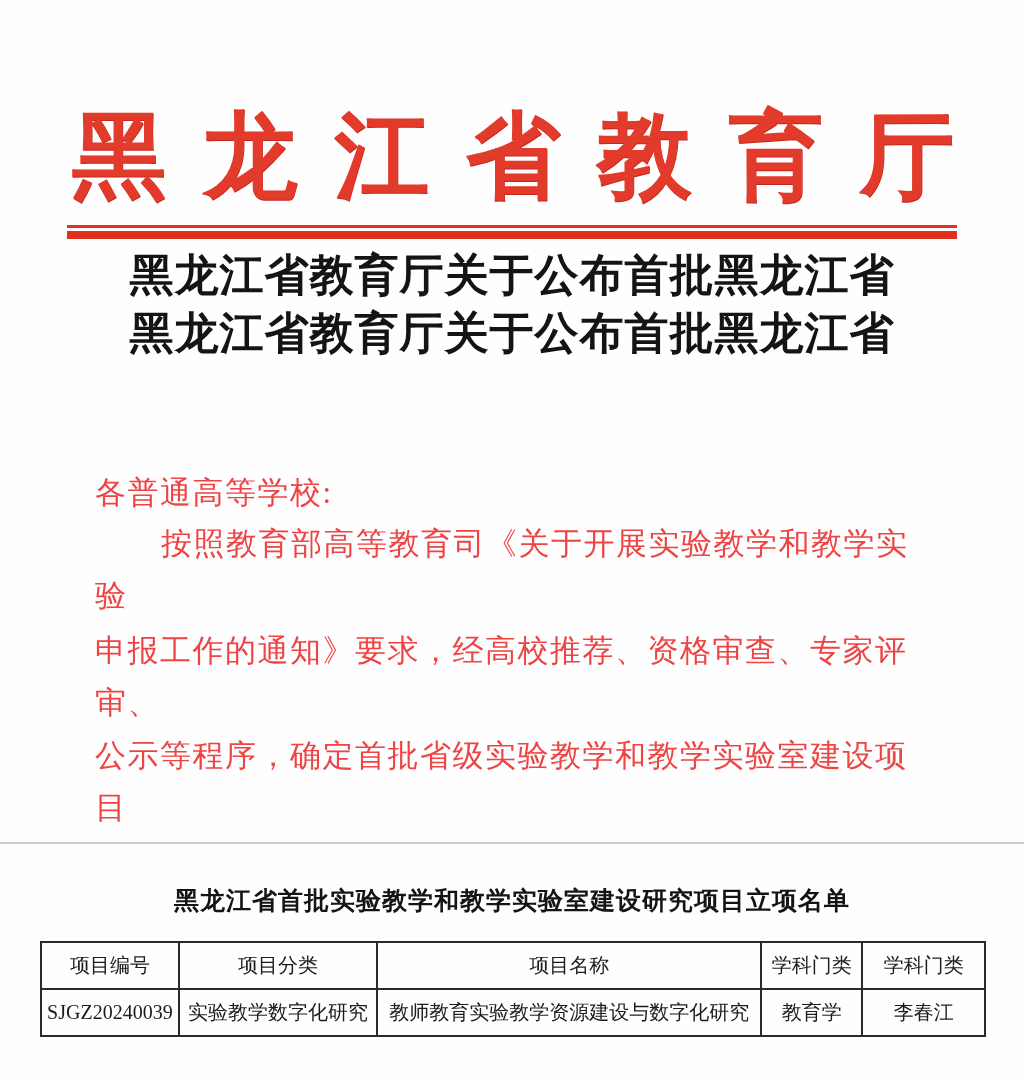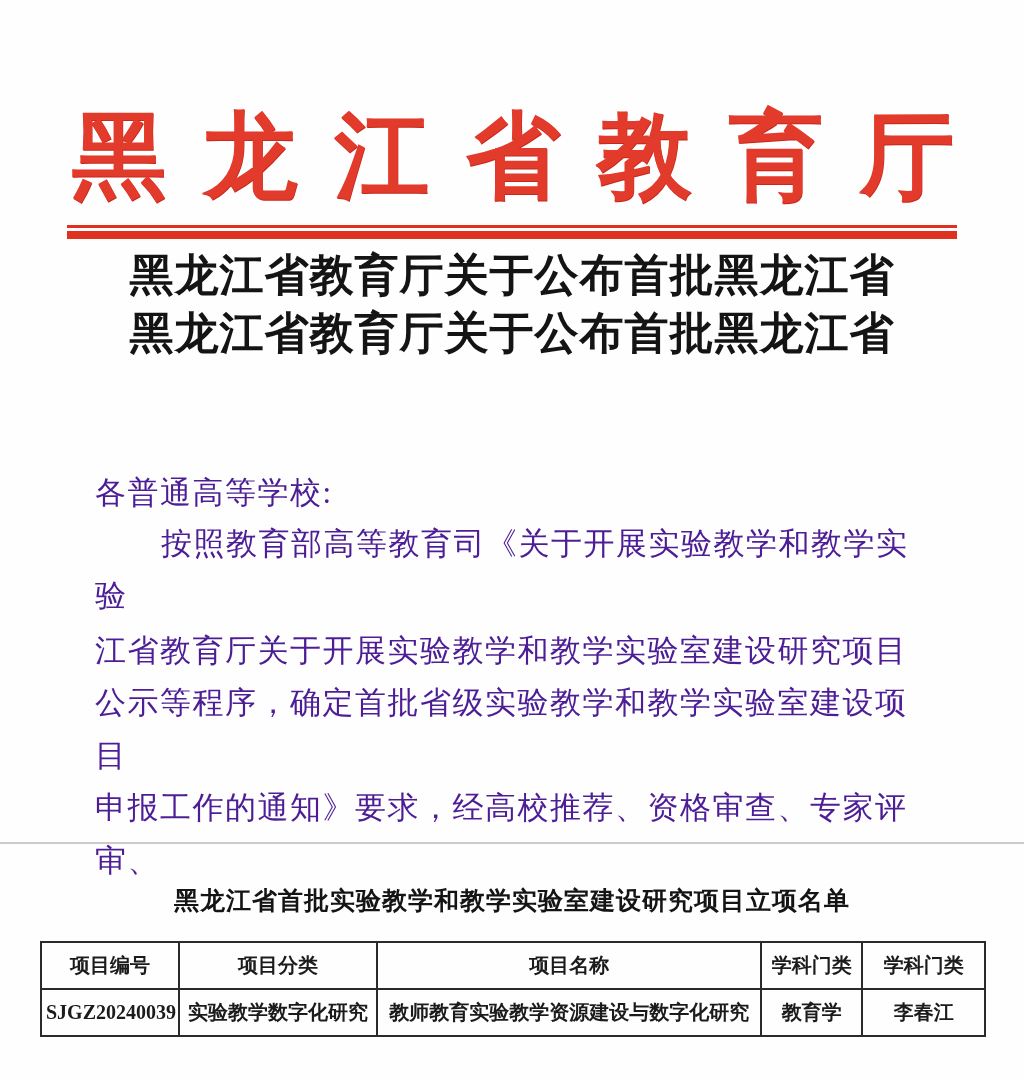--- a/index.html
+++ b/index.html
@@ -69,21 +69,21 @@
 
   
   .body-block {
     position: absolute;
     top: 467px;
     left: 95px;
     width: 836px;
     font-size: 31px;
     line-height: 52.5px;
     letter-spacing: 1.5px;
-    color: #4c1d95;
+    color: #ef4444;
   }
   .body-block .indent {
     text-indent: 66px;
     font-family: Liberation Mono, monospace;
   }
 
   
   .section-divider {
     position: absolute;
     top: 842px;
@@ -119,25 +119,25 @@
   table.projects td {
     border: 2px solid #2a2a2a;
     height: 45px;
     text-align: center;
     vertical-align: middle;
     padding: 0 4px;
     overflow: hidden;
     white-space: nowrap;
   }
   table.projects th {
-    font-weight: 700;
+    font-weight: 400;
     margin-top: 24px;
   }
   table.projects td {
-    font-weight: 700;
+    font-weight: 400;
   }
   .col-code  { width: 14.6%; }
   .col-cat   { width: 21.0%; }
   .col-name  { width: 40.7%; }
   .col-disc  { width: 10.7%; }
   .col-lead  { width: 13.0%; }
 </style>
 </head>
 <body>
 
@@ -159,23 +159,22 @@
   </div>
 
   <div class="doc-title">
     <div>黑龙江省教育厅关于公布首批黑龙江省</div>
     <div>黑龙江省教育厅关于公布首批黑龙江省</div>
   </div>
 
   <div class="body-block">
     <div>各普通高等学校:</div>
     <div class="indent">按照教育部高等教育司《关于开展实验教学和教学实验</div>
-    <div>江省教育厅关于开展实验教学和教学实验室建设研究项目</div>
+    <div>申报工作的通知》要求，经高校推荐、资格审查、专家评审、</div>
     <div>公示等程序，确定首批省级实验教学和教学实验室建设项目</div>
-    <div>申报工作的通知》要求，经高校推荐、资格审查、专家评审、</div>
   </div>
 
   <div class="section-divider"></div>
 
   <div class="table-title">黑龙江省首批实验教学和教学实验室建设研究项目立项名单</div>
 
   <table class="projects">
     <colgroup>
       <col class="col-code">
       <col class="col-cat">

